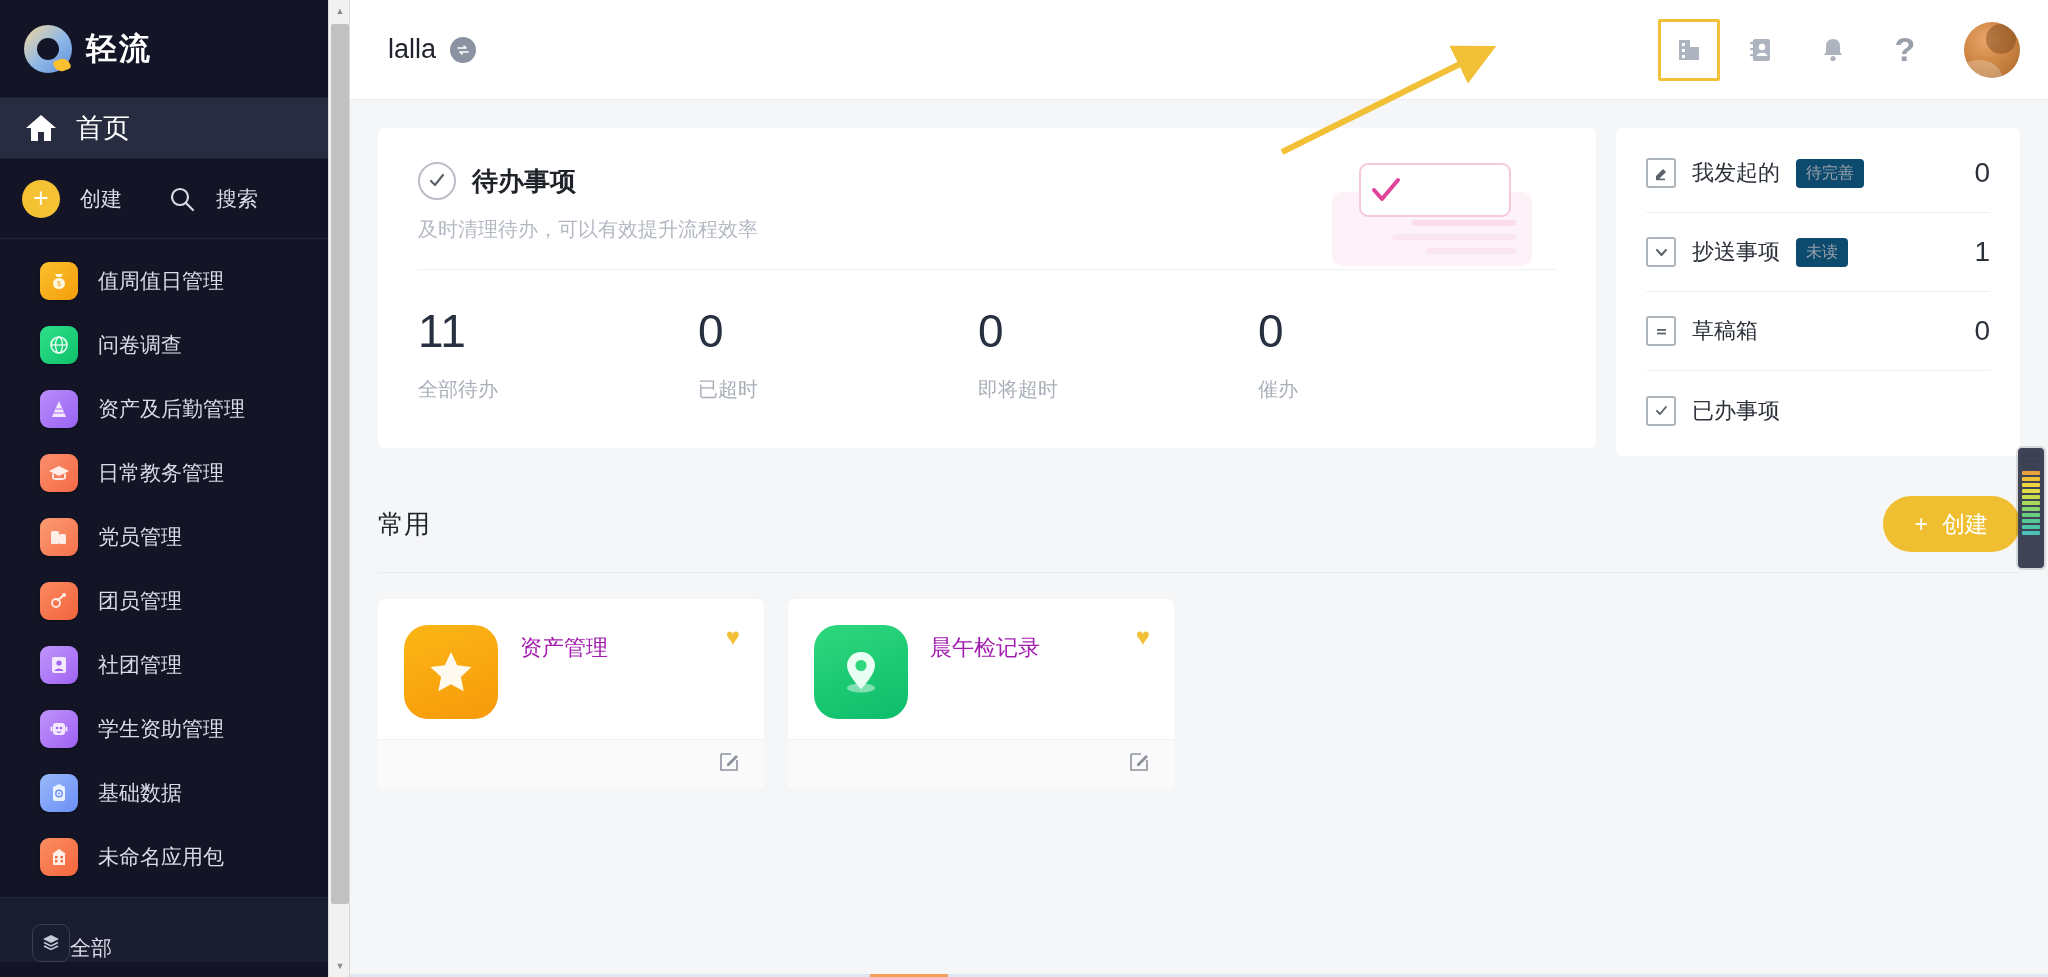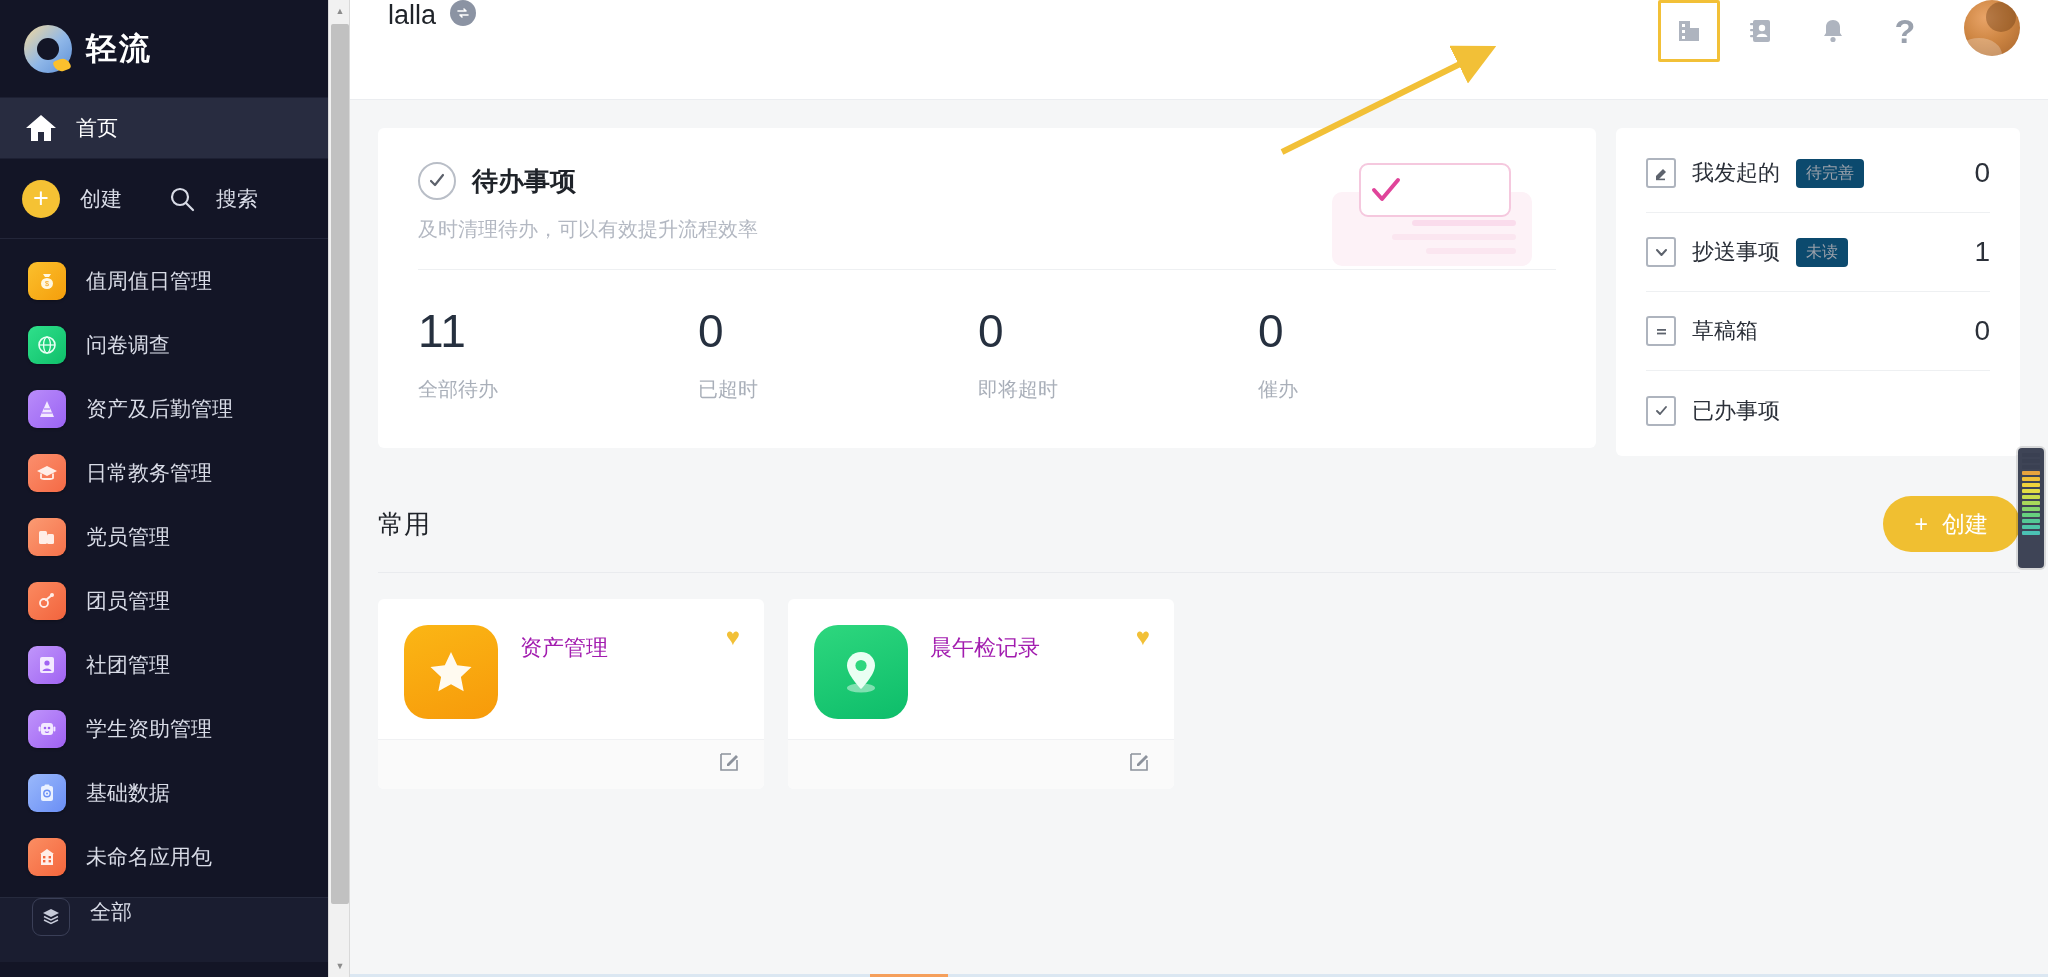--- a/index.html
+++ b/index.html
@@ -53,21 +53,21 @@
 
   .nav-home {
     height: 62px;
     background: #282c40;
     display: flex; align-items: center;
     padding-left: 24px;
     gap: 18px;
     border-top: 1px solid #1d2033;
     border-bottom: 1px solid #1d2033;
   }
-  .nav-home .label { color: #ffffff; font-size: 21px; }
+  .nav-home .label { color: #ffffff; font-size: 27px; }
   .home-icon { width: 34px; height: 30px; position: relative; }
   .home-icon svg { display: block; }
 
   .nav-actions {
     height: 80px;
     display: flex; align-items: center;
     padding-left: 22px;
     gap: 12px;
     border-bottom: 1px solid #232639;
   }
@@ -77,37 +77,37 @@
     display: flex; align-items: center; justify-content: center;
     color: #ffffff; font-size: 27px; line-height: 1; font-weight: 300;
   }
   .nav-actions .act-label { color: #d8dbe6; font-size: 21px; margin-left: 8px; }
   .search-ico { margin-left: 34px; display:flex; align-items:center; }
 
   .app-list { padding-top: 10px; }
   .app-item {
     height: 64px;
     display: flex; align-items: center;
-    padding-left: 28px;
+    padding-left: 40px;
     gap: 20px;
     cursor: pointer;
   }
   .app-ico {
     width: 38px; height: 38px; border-radius: 9px;
     display: flex; align-items: center; justify-content: center;
     color: #ffffff; font-size: 20px;
     flex: 0 0 38px;
     box-shadow: 0 1px 3px rgba(0,0,0,.3);
   }
   .app-item .label { color: #d9dce7; font-size: 21px; white-space: nowrap; }
 
   .sidebar-divider { height: 1px; background: #262a3d; margin: 8px 0 0 0; }
   .all-item {
-    height: 64px; display: flex; align-items: flex-start;
-    padding-left: 32px; gap: 20px;
+    height: 64px; display: flex; align-items: flex-end;
+    padding-left: 32px; 
     background: #1a1d30;
   }
   .all-ico {
     width: 38px; height: 38px; border-radius: 9px;
     border: 1px solid #3a3f57;
     display: flex; align-items: center; justify-content: center;
     color: #c6cad8; font-size: 19px;
     flex: 0 0 38px;
   }
   .all-item .label { color: #d9dce7; font-size: 21px; }
@@ -137,21 +137,21 @@
     flex: 1 1 auto;
     height: 977px;
     background: #f5f6f7;
     position: relative;
     margin-left: 22px;
     overflow: hidden;
   }
   .topbar {
     height: 100px;
     background: #ffffff;
-    display: flex; 
+    display: flex; align-items: center;
     padding: 0 28px 0 38px;
     border-bottom: 1px solid #ebedf0;
   }
   .ws-title { font-size: 27px; color: #1f2329; font-weight: 400; }
   .ws-switch {
     width: 26px; height: 26px; border-radius: 50%;
     background: #8b93a3; margin-left: 14px;
     display: flex; align-items: center; justify-content: center;
     color: #fff; font-size: 15px;
   }

